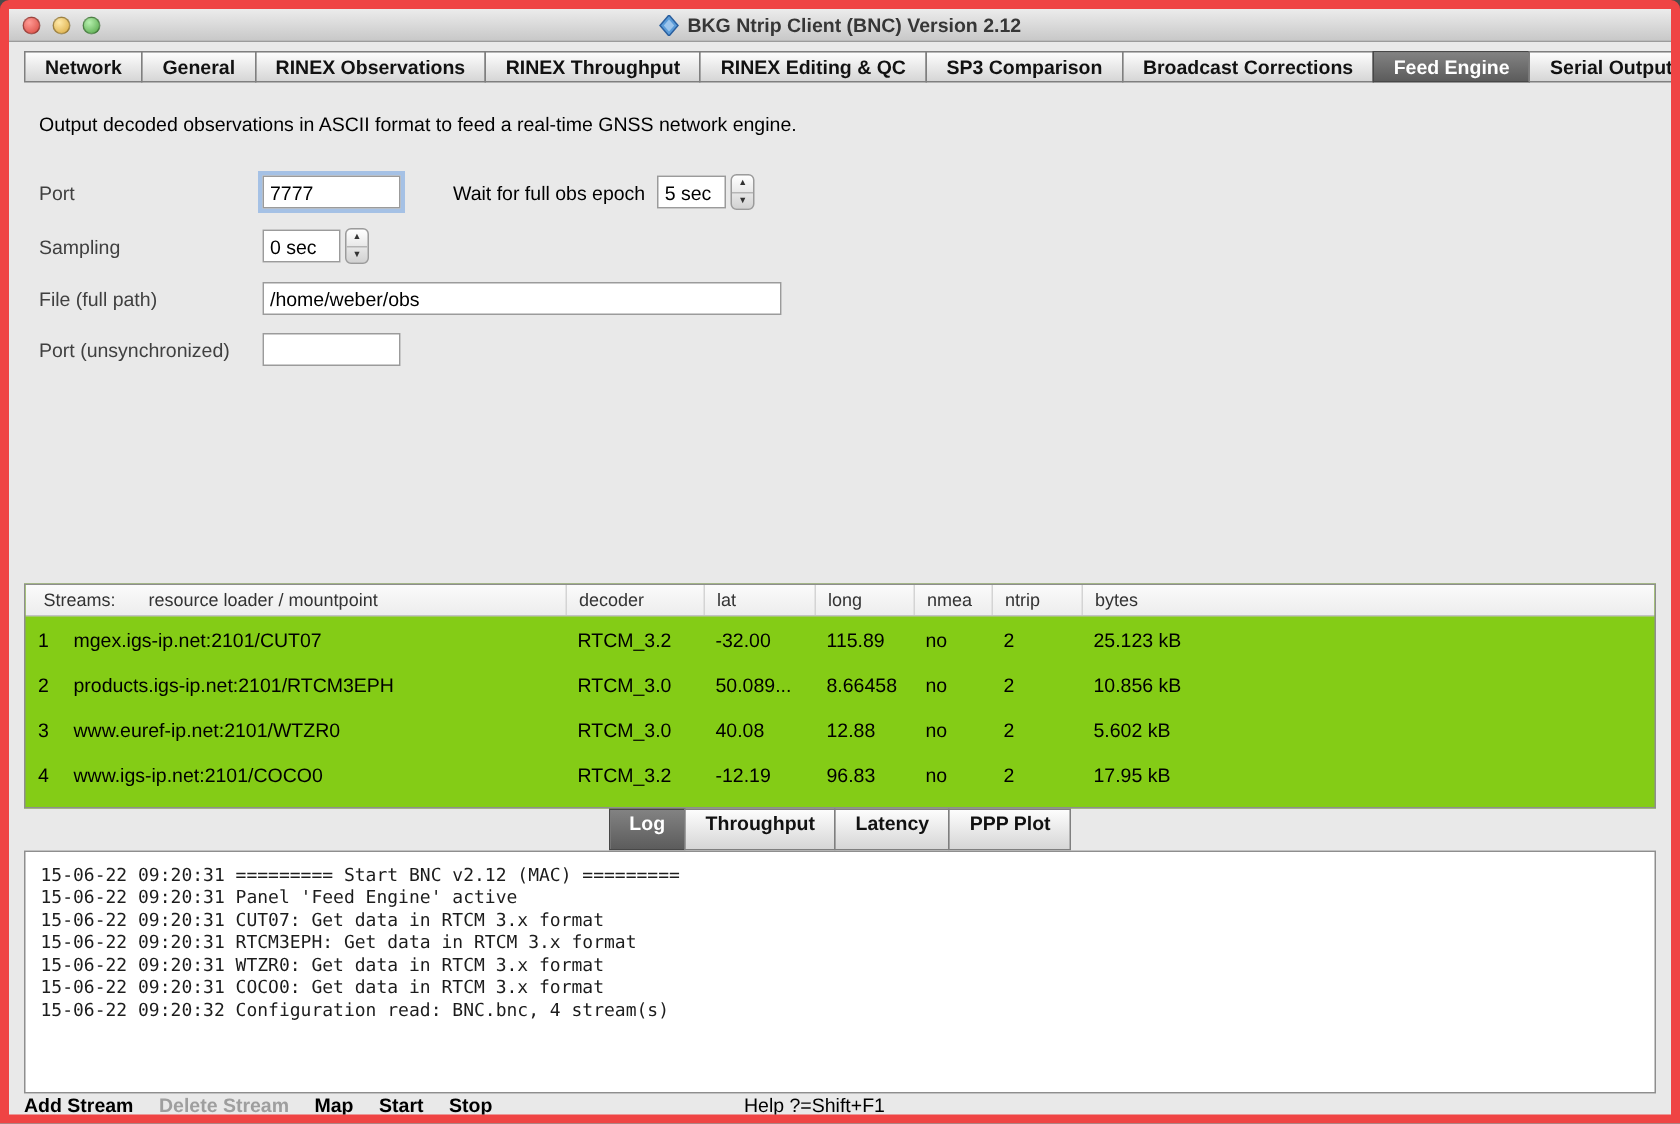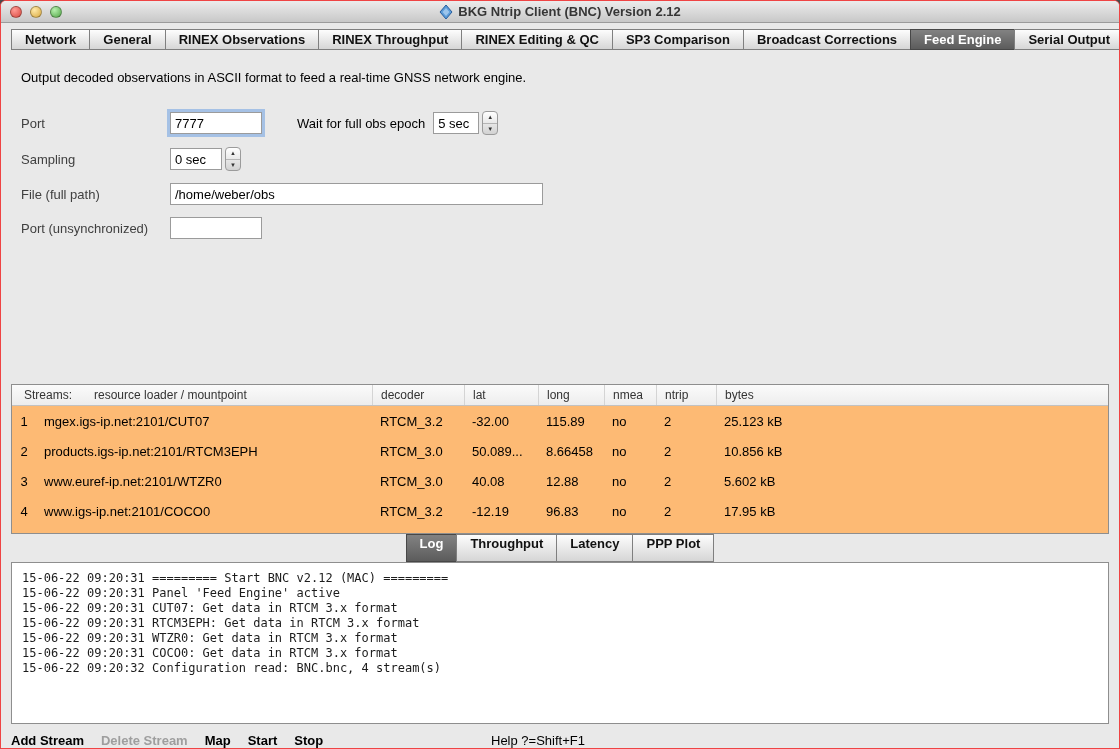--- a/index.html
+++ b/index.html
@@ -8,21 +8,21 @@
     font-family: "Liberation Sans", sans-serif;
     background:#4a4a4a;
     overflow:hidden;
   }
   .window {
     width:1120px; height:749px;
     background:#e9e9e9;
     display:flex; flex-direction:column;
     border-radius:6px 6px 0 0;
     overflow:hidden;
-    border:1px solid #ef4444;
+    border:6px solid #ef4444;
   }
   
   .titlebar {
     height:22px; flex:0 0 22px;
     background:linear-gradient(#ececec,#c8c8c8);
     border-bottom:1px solid #9b9b9b;
     position:relative;
     display:flex; align-items:center; justify-content:center;
   }
   .traffic { position:absolute; left:9px; top:5px; display:flex; gap:8px; }
@@ -67,38 +67,38 @@
   .form-row { display:flex; align-items:center; margin-bottom:12px; }
   .form-label { width:149px; font-size:13px; color:#404040; flex:0 0 149px; }
   input.text {
     height:22px; border:1px solid #9b9b9b; background:#fff;
     font-family:"Liberation Sans",sans-serif; font-size:13px;
     padding:0 4px; color:#000;
   }
   .port-input   { width:92px; border:1px solid #5f8fd0; box-shadow:0 0 0 3px rgba(110,160,225,.55); }
   .wait-input   { width:46px; }
   .samp-input   { width:52px; }
-  .file-input   { width:373px; }
+  .file-input   { width:346px; }
   .unsync-input { width:92px; }
   .inline-label { font-size:13px; margin-left:35px; margin-right:8px; }
   .stepper {
     width:16px; height:24px; margin-left:3px;
     border:1px solid #9b9b9b; border-radius:4px;
     background:linear-gradient(#ffffff,#d2d2d2);
     display:flex; flex-direction:column; overflow:hidden;
   }
   .stepper div {
     flex:1; display:flex; align-items:center; justify-content:center;
     font-size:6px; color:#333; line-height:1;
   }
   .stepper .up { border-bottom:1px solid #b5b5b5; }
   
   .streams {
     flex:0 0 150px; margin:2px 10px 0 10px;
-    border:1px solid #8e8e8e; background:#fdba74;
+    border:1px solid #8e8e8e; background:#84cc16;
     overflow:hidden;
   }
   .tgrid { display:grid; grid-template-columns:24px 336px 92px 74px 66px 52px 60px 1fr; }
   .thead { height:21px; background:linear-gradient(#fbfbfb,#ededed); border-bottom:1px solid #c2c2c2; }
   .thead .hcell {
     font-size:12px; color:#333; display:flex; align-items:center;
     padding-left:8px; border-left:1px solid #d4d4d4; overflow:hidden; white-space:nowrap;
   }
   .thead .hcell.first { grid-column:1 / 3; border-left:none; padding-left:12px; gap:22px; }
   .trow { height:30px; }

